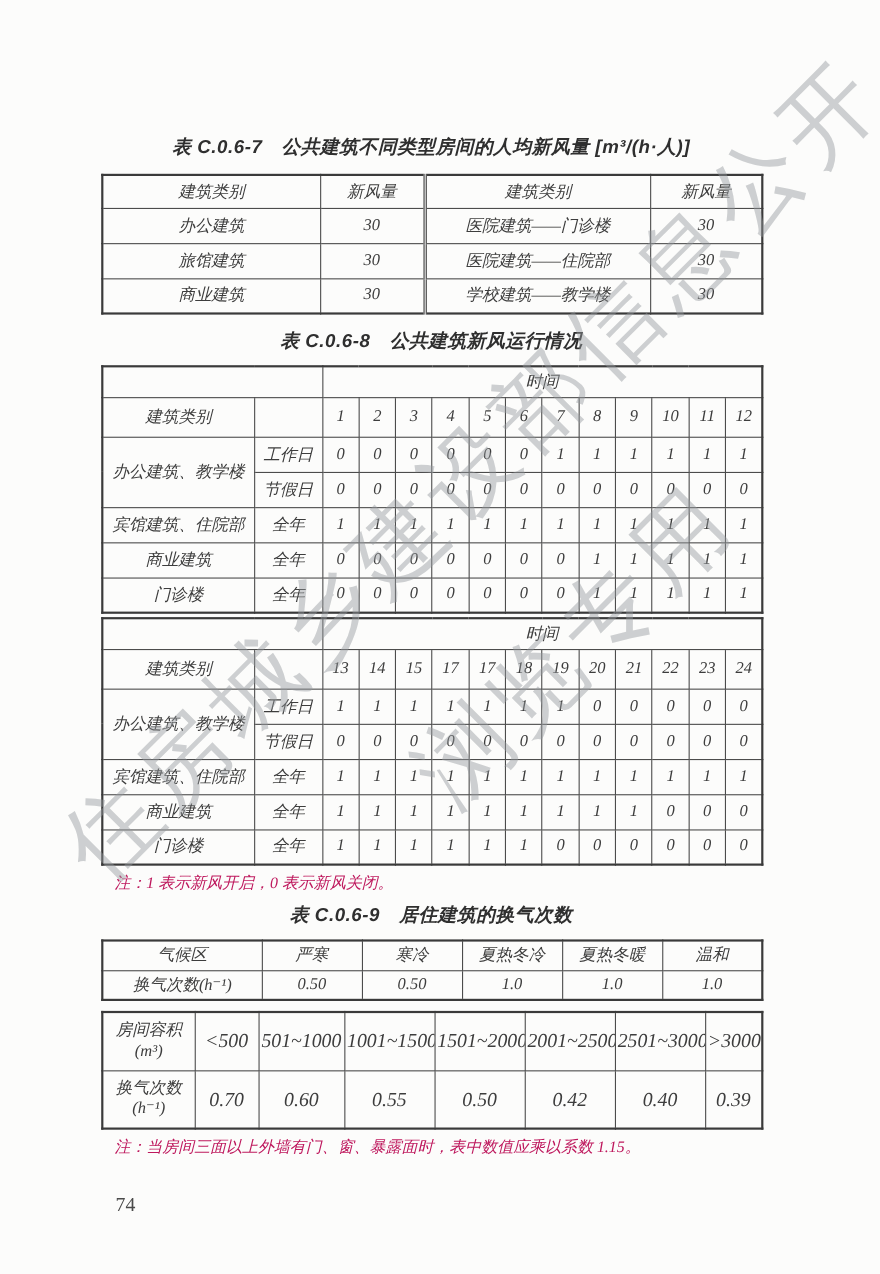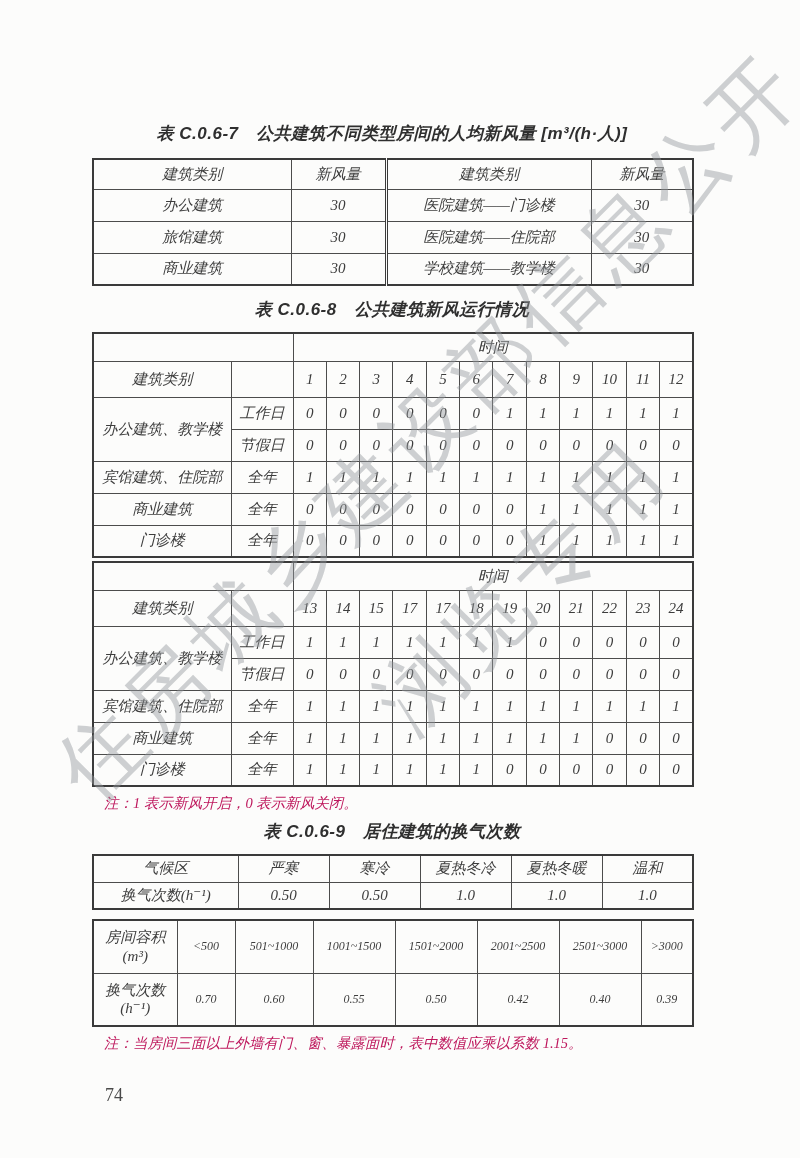--- a/index.html
+++ b/index.html
@@ -62,21 +62,21 @@
   .t068 tr:nth-child(1) { height: 28px; }
   .t068 tr:nth-child(2) { height: 36px; }
   .t068 + .t068 { margin-top: 3px; }
   .t068 td.corner { border-right: 1px solid #4c4c4c; }
 
   #t069 { margin-top: 10px; }
   .t069 tr { height: 27px; }
 
   #t0610 { margin-top: 9px; }
   .t0610 tr { height: 53px; margin-top: 15px; }
-  .t0610 td { font-size: 12px; }
+  .t0610 td { font-size: 18px; }
   .lbl span { display: block; line-height: 1.25; white-space: nowrap; }
 
   .note {
     margin: 6px 0 0 12px;
     font-size: 14.5px;
     line-height: 20px;
     color: #be185d;
     text-align: left;
   }
   .page-number {

